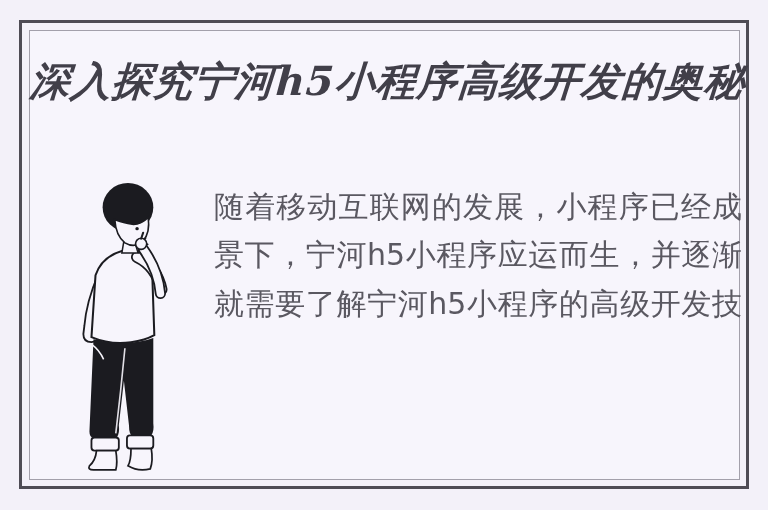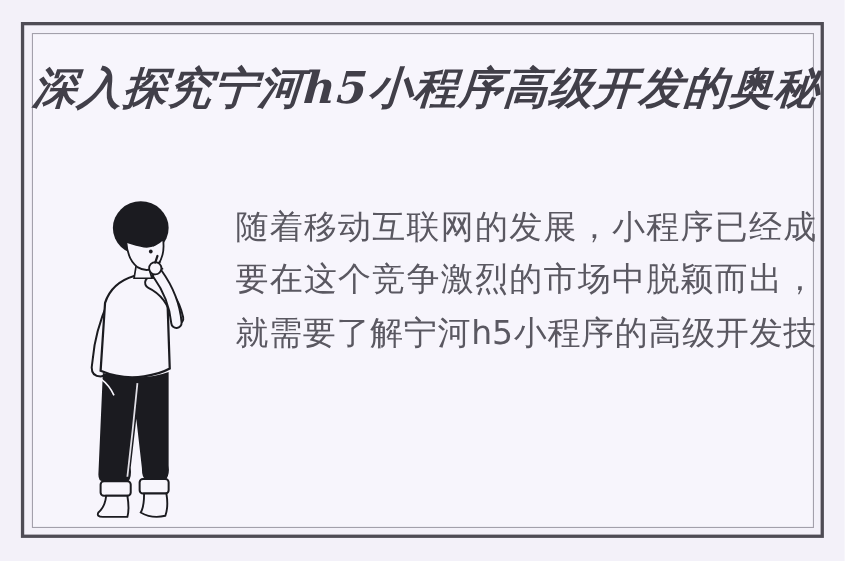--- a/index.html
+++ b/index.html
@@ -118,18 +118,18 @@
         <rect x="11" y="252" width="27" height="13" rx="3" fill="#f7f5fc" stroke="#1b1b20" stroke-width="1.8"></rect>
         <rect x="46" y="250" width="26" height="13" rx="3" fill="#f7f5fc" stroke="#1b1b20" stroke-width="1.8"></rect>
 
         <path d="M16,265 Q15,275 9,280 Q7,284 13,284 L35,284 Q37,277 35,265 Z" fill="#f7f5fc" stroke="#1b1b20" stroke-width="1.7"></path>
         <path d="M50,263 Q50,275 47,280 Q57,286 69,283 Q72,275 70,263 Z" fill="#f7f5fc" stroke="#1b1b20" stroke-width="1.7"></path>
       </svg>
     </div>
 
     <div class="body-text">
       <div class="body-line">随着移动互联网的发展，小程序已经成</div>
-      <div class="body-line">要在这个竞争激烈的市场中脱颖而出，</div>
+      <div class="body-line">景下，宁河h5小程序应运而生，并逐渐</div>
       <div class="body-line">就需要了解宁河h5小程序的高级开发技</div>
     </div>
 
   </div>
 </div>
 
 </body></html>

